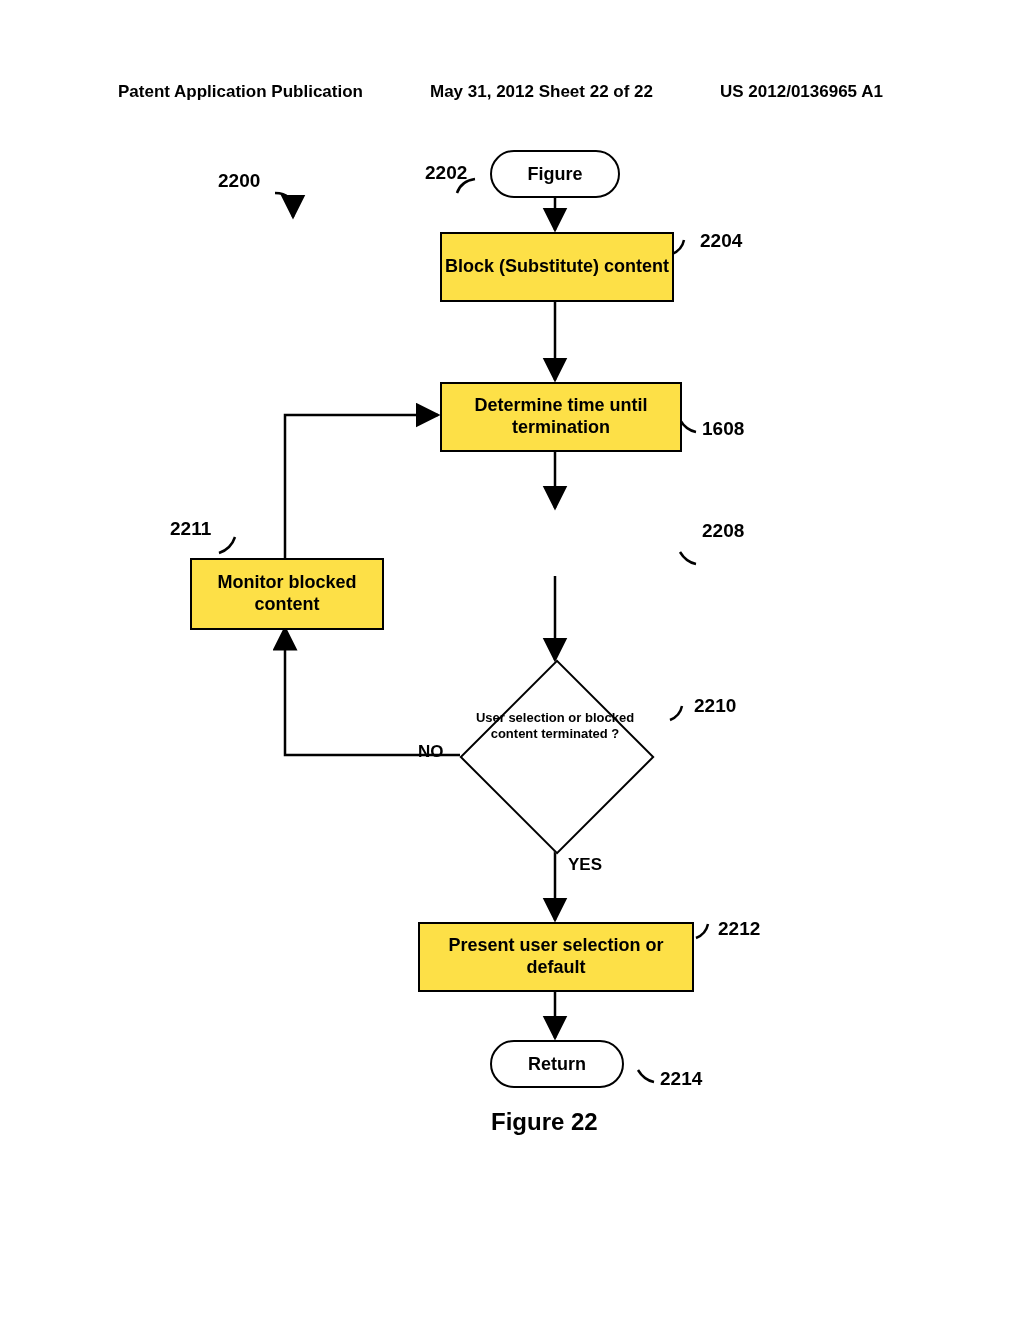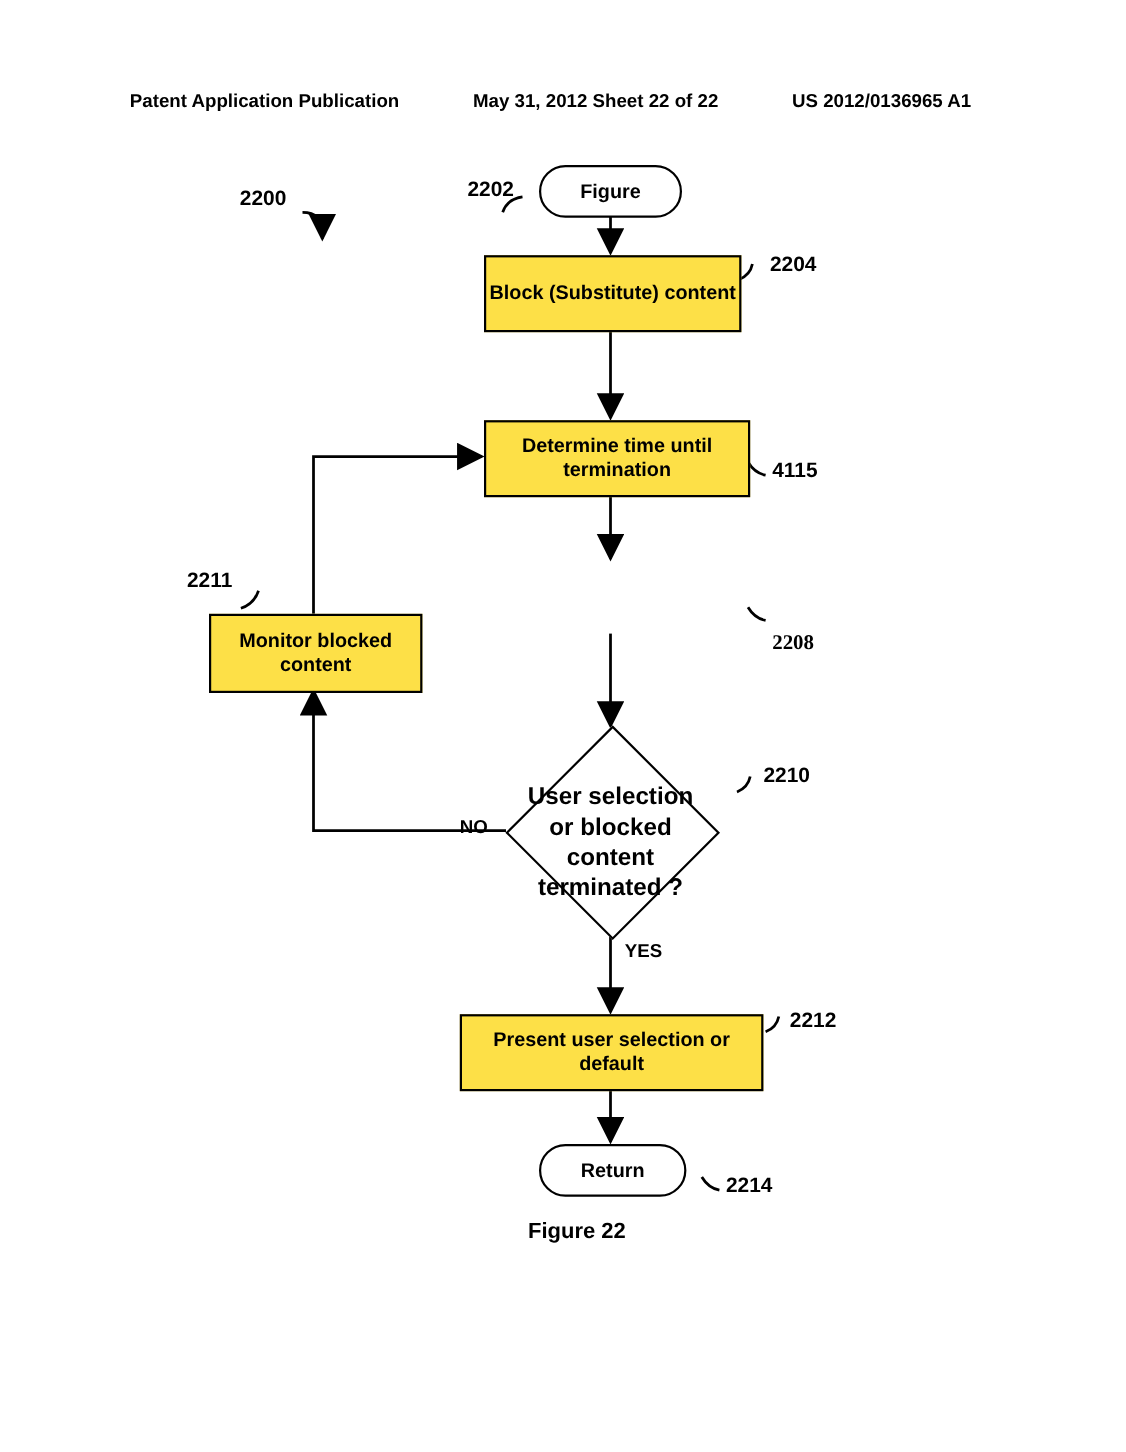--- a/index.html
+++ b/index.html
@@ -42,34 +42,35 @@
     display: flex;
     align-items: center;
     justify-content: center;
     background: #fff;
   }
   .ref {
     font-size: 19px;
     font-weight: bold;
   }
   .figcap {
-    font-size: 20px;
+    font-size: 24px;
     font-weight: bold;
+    margin-left: 11px;
   }
   .diamond-wrap {
     position: absolute;
     transform: rotate(45deg);
     border: 2.5px solid #000;
     background: #fff;
   }
   .diamond-text {
     position: absolute;
     text-align: center;
     font-weight: bold;
-    font-size: 22px;
+    font-size: 13px;
     line-height: 1.25;
   }
   .yn {
     font-weight: bold;
     font-size: 17px;
   }
   svg.overlay {
     position: absolute;
     left: 0; top: 0;
     width: 1024px;
@@ -133,23 +134,23 @@
   <div class="abs ref" style="left:218px; top:170px;">2200</div>
 
   <div class="abs ref" style="left:425px; top:162px;">2202</div>
 
   <div class="abs terminator" style="left:490px; top:150px; width:126px; height:44px;">Figure</div>
 
   <div class="abs box" style="left:440px; top:232px; width:230px; height:66px; line-height:1.2;">Block (Substitute) content</div>
   <div class="abs ref" style="left:700px; top:230px;">2204</div>
 
   <div class="abs box" style="left:440px; top:382px; width:238px; height:66px; line-height:1.2;">Determine time until termination</div>
-  <div class="abs ref" style="left:702px; top:418px;">4115</div>
+  <div class="abs ref" style="left:702px; top:418px;">1608</div>
 
-  <div class="abs ref" style="left:702px; top:574px;font-family:Liberation Serif, serif;">2208</div>
+  <div class="abs ref" style="left:702px; top:520px;">2208</div>
 
   <div class="abs ref" style="left:170px; top:518px;text-align:right;">2211</div>
 
   <div class="abs box" style="left:190px; top:558px; width:190px; height:68px; line-height:1.2;">Monitor blocked content</div>
 
   <div class="diamond-wrap" style="left:488px; top:688px; width:134px; height:134px;"></div>
   <div class="abs diamond-text" style="left:470px; top:710px; width:170px;">
     <span>User selection or blocked content terminated ?</span>
   </div>
   <div class="abs ref" style="left:694px; top:695px;">2210</div>

